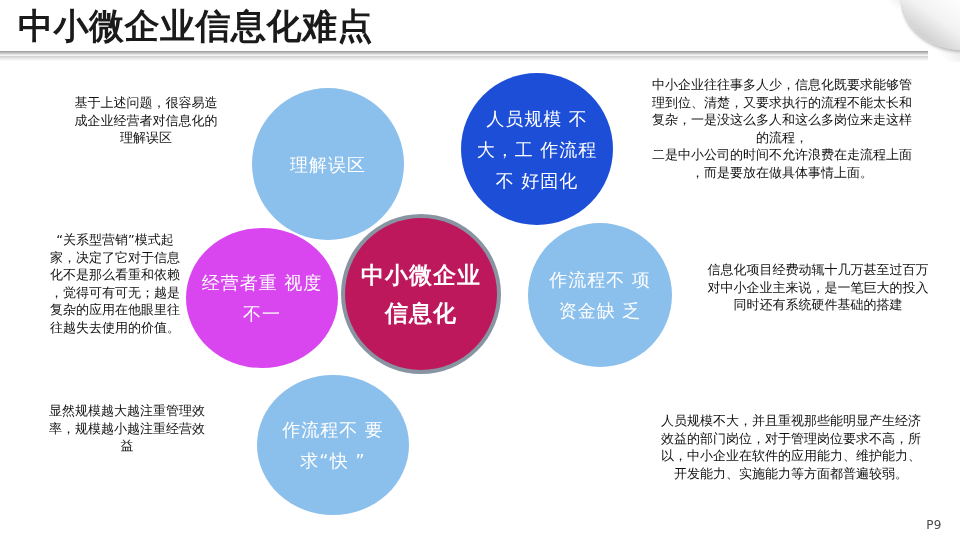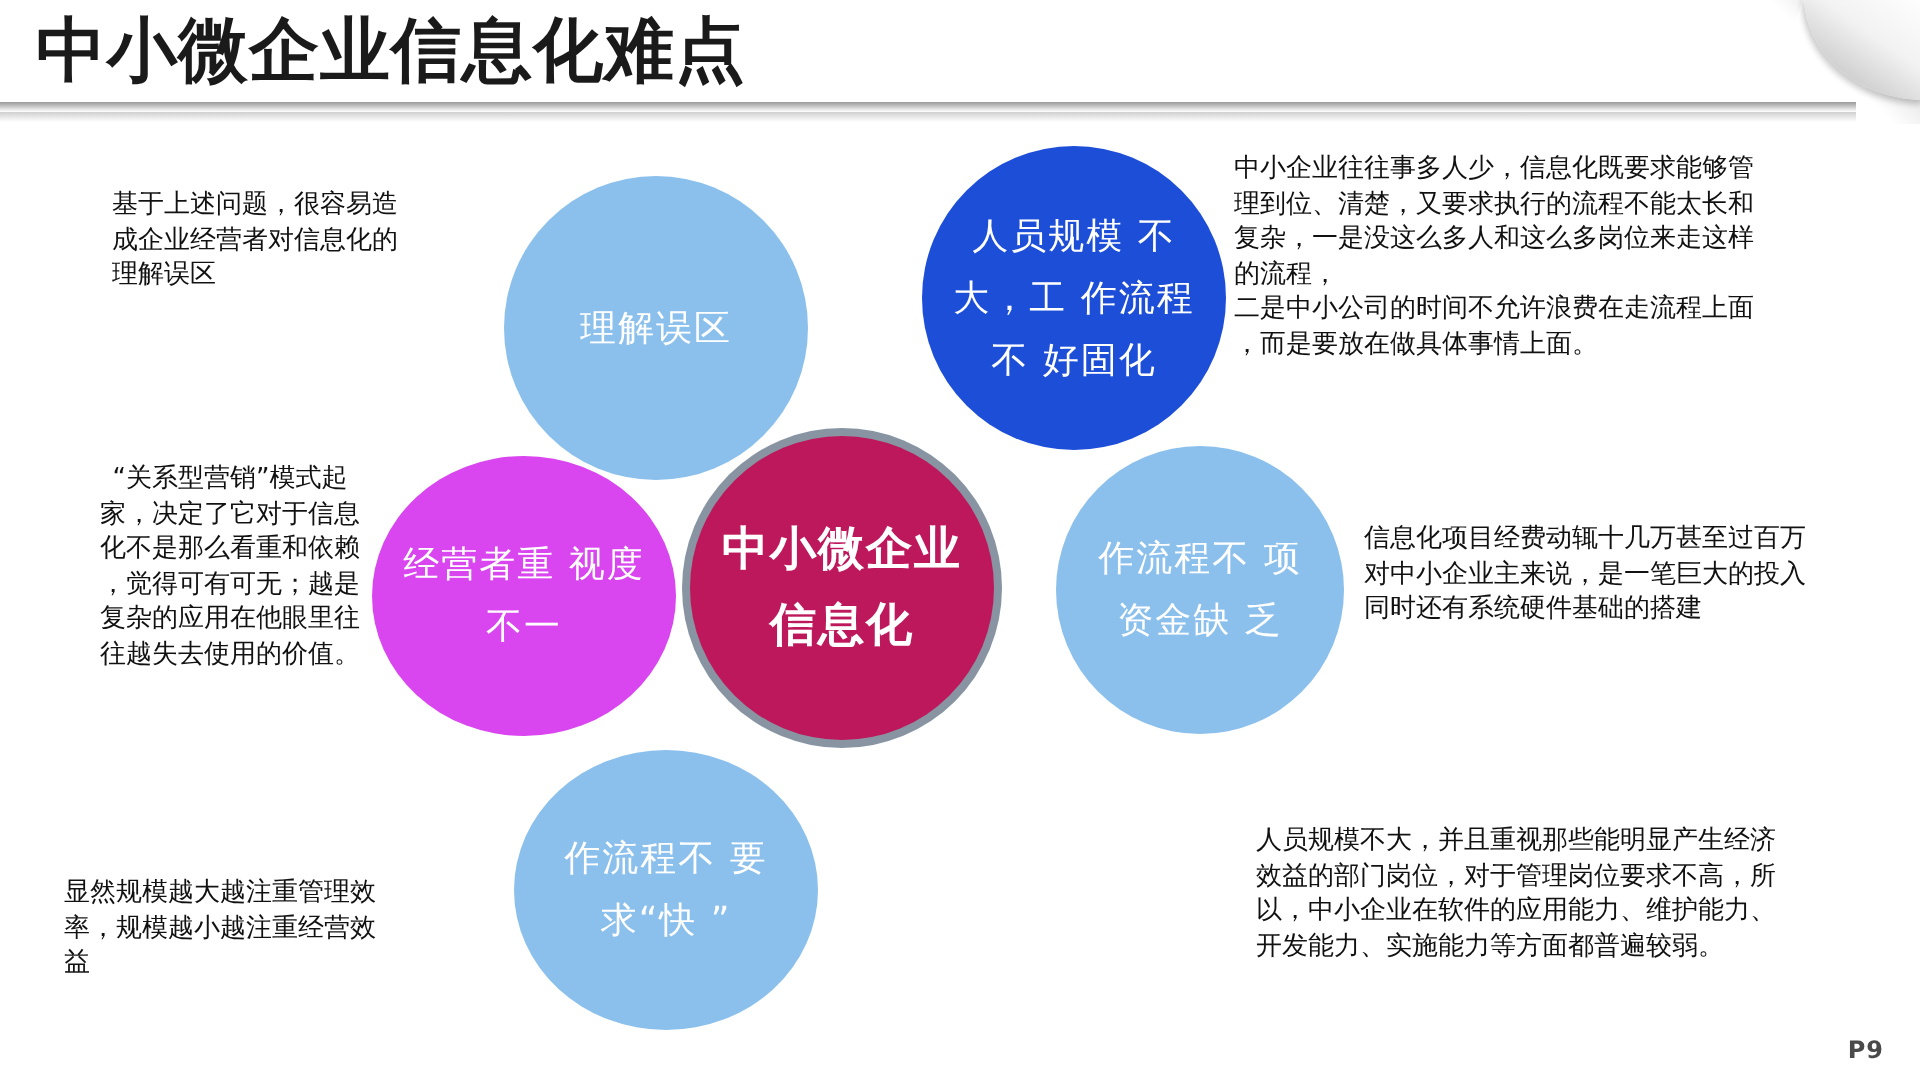--- a/index.html
+++ b/index.html
@@ -78,25 +78,26 @@
     letter-spacing:1px;
   }
 
   
   .note{
     position:absolute;
     color:#111111;
     font-size:13px;
     line-height:17.5px;
     white-space:pre-line;
+    text-align:center;
   }
 
   .pagenum{
     position:absolute;right:18px;bottom:8px;
-    font-size:12px;font-weight:700;color:#4a4a4a;
+    font-size:12px;font-weight:400;color:#4a4a4a;
     letter-spacing:.5px;
   }
 </style>
 </head>
 <body>
 
 <div class="title-bar">
   <div class="title-text">中小微企业信息化难点</div>
   <div class="title-rule"></div>
 </div>
@@ -153,21 +154,21 @@
 成企业经营者对信息化的
 理解误区</div>
 
 <div class="note" style="left:20px;top:231px;width:190px;text-align:center;">“关系型营销”模式起
 家，决定了它对于信息
 化不是那么看重和依赖
 ，觉得可有可无；越是
 复杂的应用在他眼里往
 往越失去使用的价值。</div>
 
-<div class="note" style="left:32px;top:438px;width:190px;">显然规模越大越注重管理效
+<div class="note" style="left:32px;top:402px;width:190px;">显然规模越大越注重管理效
 率，规模越小越注重经营效
 益</div>
 
 <div class="note" style="left:617px;top:76px;width:330px;">中小企业往往事多人少，信息化既要求能够管
 理到位、清楚，又要求执行的流程不能太长和
 复杂，一是没这么多人和这么多岗位来走这样
 的流程，
 二是中小公司的时间不允许浪费在走流程上面
 ，而是要放在做具体事情上面。</div>
 

